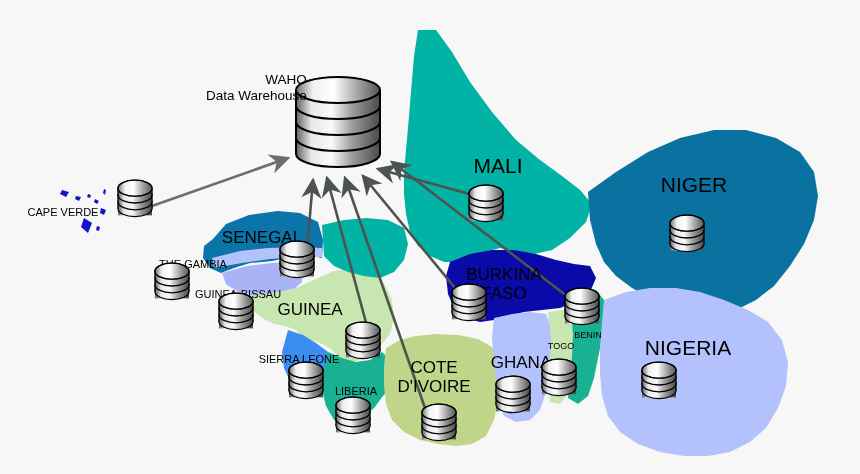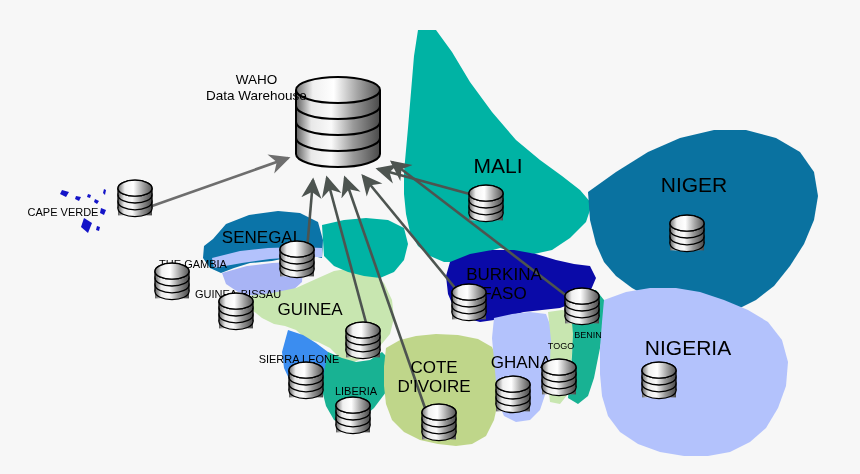--- a/index.html
+++ b/index.html
@@ -30,21 +30,21 @@
   }
   .lbl-lg { font-size: 21px; }
   .lbl-md { font-size: 17px; }
   .lbl-sm { font-size: 11px; }
   .lbl-xs { font-size: 9px; }
   .warehouse-caption {
     position: absolute;
     font-size: 13.5px;
     color: #000000;
     line-height: 16px;
-    text-align: center;
+    text-align: right;
     white-space: pre-line;
     font-family: "Liberation Sans", sans-serif;
   }
   .arrow-line {
     stroke: #6e6e6e;
     stroke-width: 2.6;
     fill: none;
   }
   .arrow-line.dark { stroke: #4d5450; }
 </style>

